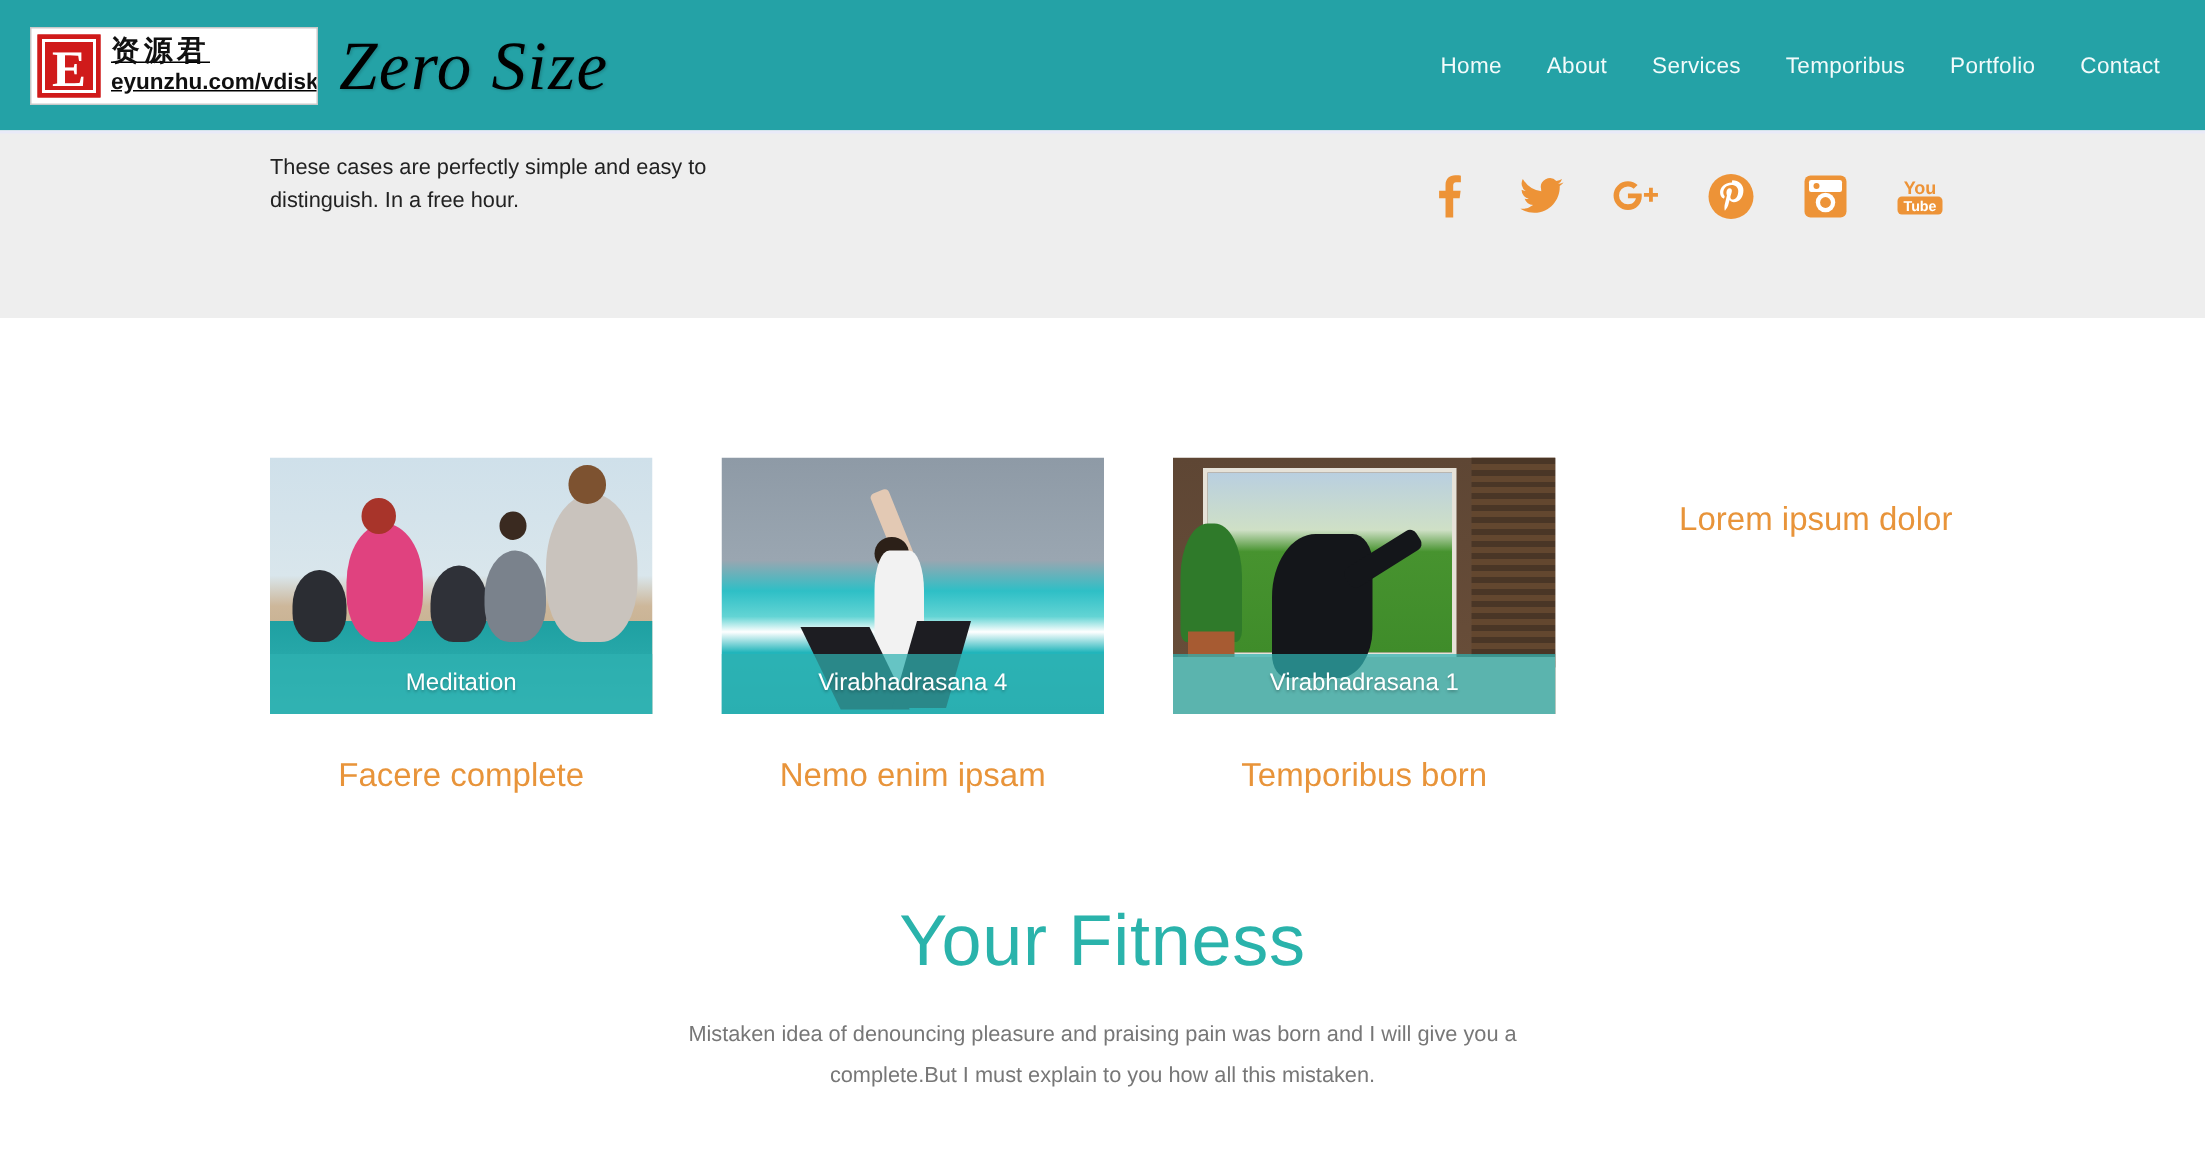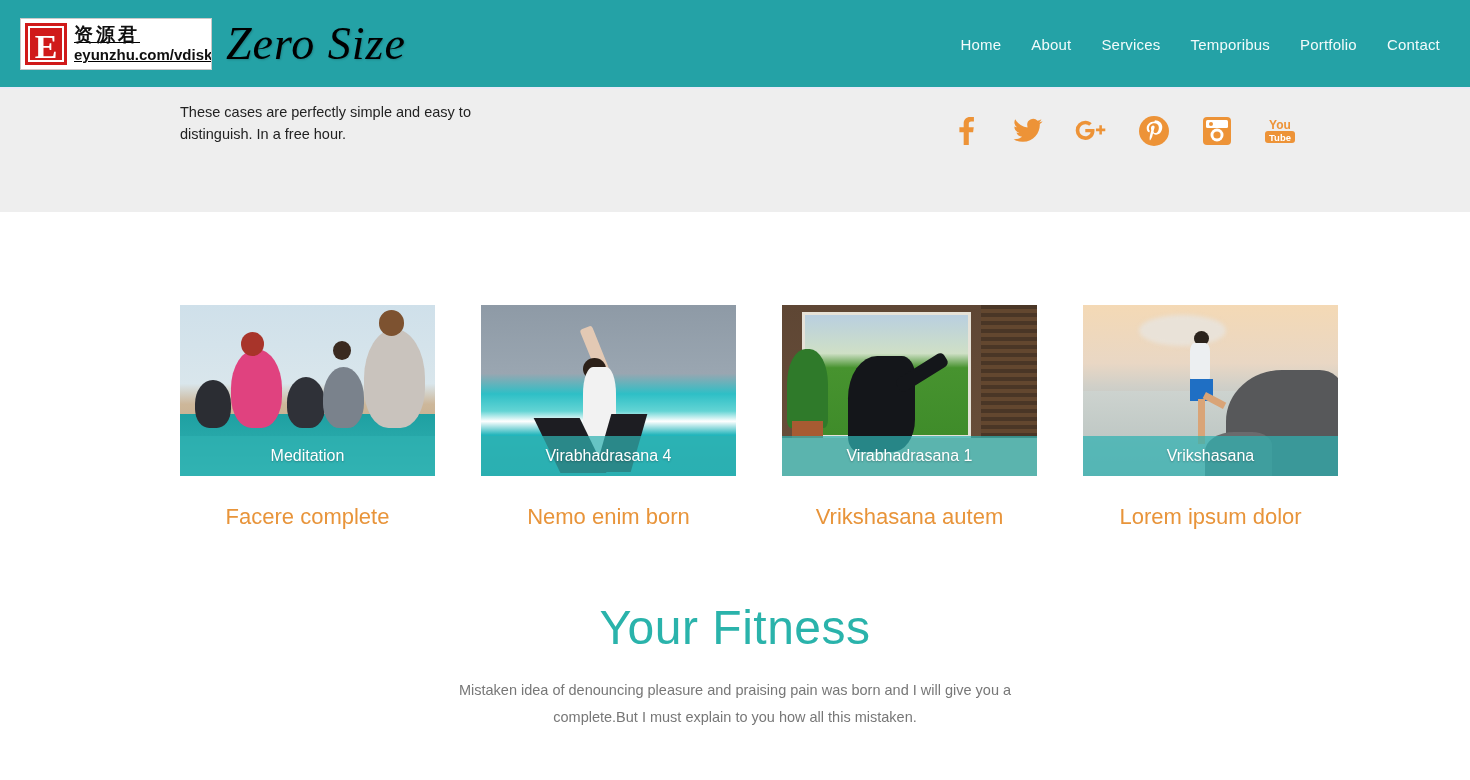--- a/index.html
+++ b/index.html
@@ -305,58 +305,42 @@
         <div class="sc p2">
           <div class="arm"></div>
             <div class="head"></div>
             <div class="body"></div>
           <div class="leg lg1"></div>
             <div class="leg lg2"></div>
         </div>
       </div>
       <div class="card-caption">Virabhadrasana 4</div>
     </div>
-    <div class="card-label">Nemo enim born</div>
+    <div class="card-label">Nemo enim ipsam</div>
   </div>
 
   <div class="card">
     <div class="card-media">
       <div class="card-photo">
         <div class="sc p3">
           <div class="win"></div>
             <div class="blind"></div>
           <div class="plant"></div>
             <div class="pot"></div>
           <div class="floor"></div>
             <div class="fig"></div>
             <div class="fa"></div>
         </div>
       </div>
       <div class="card-caption">Virabhadrasana 1</div>
     </div>
-    <div class="card-label">Vrikshasana autem</div>
+    <div class="card-label">Temporibus born</div>
   </div>
 
   <div class="card">
-    <div class="card-media">
-      <div class="card-photo">
-        <div class="sc p4">
-          <div class="cloud"></div>
-            <div class="sea"></div>
-          <div class="rock"></div>
-            <div class="rock2"></div>
-          <div class="head4"></div>
-            <div class="top"></div>
-          <div class="shorts"></div>
-            <div class="leg4"></div>
-            <div class="leg5"></div>
-        </div>
-      </div>
-      <div class="card-caption">Vrikshasana</div>
-    </div>
     <div class="card-label">Lorem ipsum dolor</div>
   </div>
 
 </div>
 
 <div class="fitness">
   <h2>Your Fitness</h2>
   <p>Mistaken idea of denouncing pleasure and praising pain was born and I will give you a complete.But I must explain to you how all this mistaken.</p>
 </div>
 

